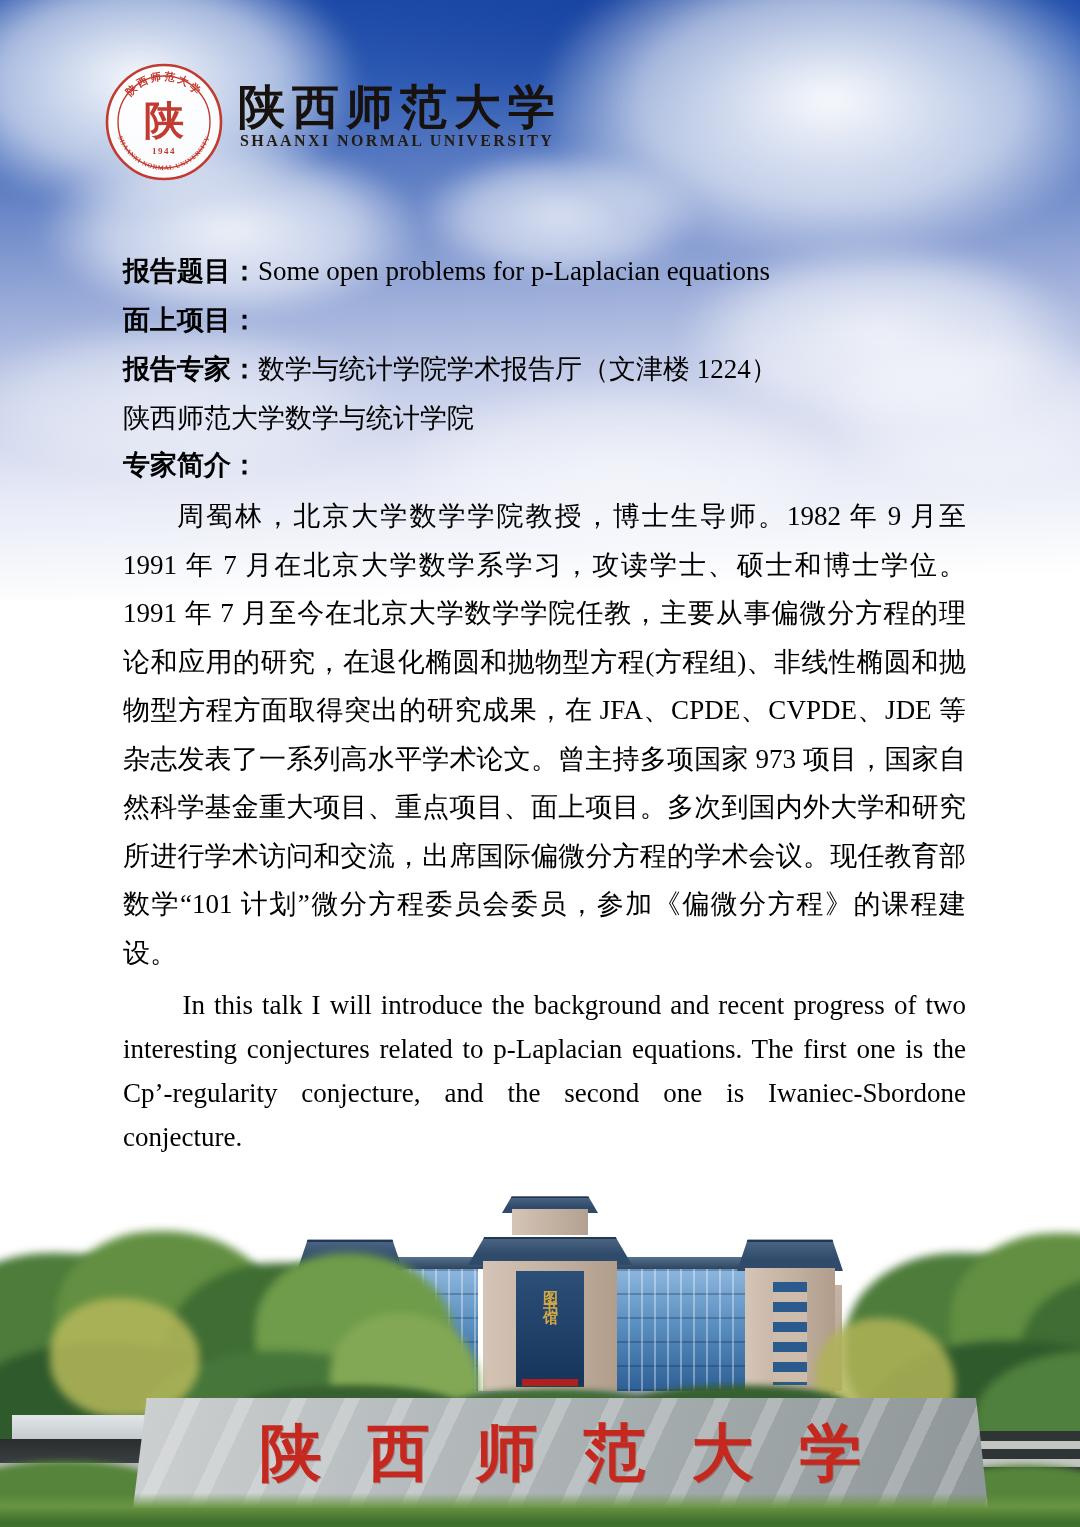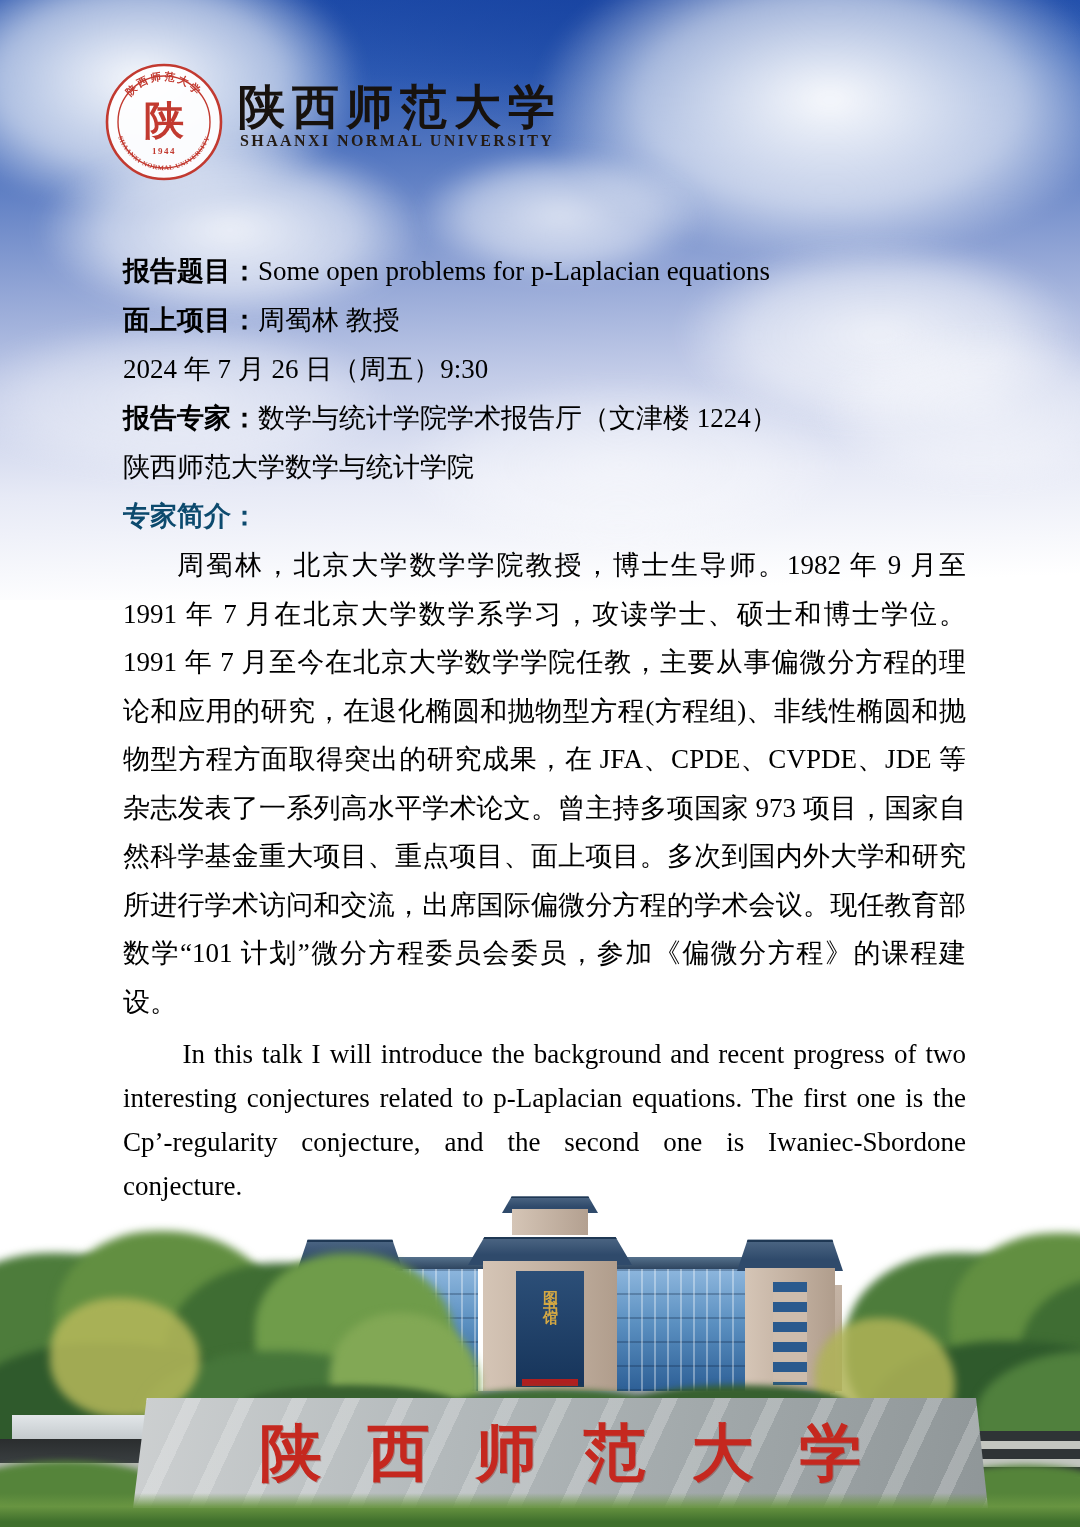--- a/index.html
+++ b/index.html
@@ -33,22 +33,22 @@
            font-family:"Liberation Serif",serif;}
   .en-name{position:absolute;left:240px;top:132px;font-weight:700;font-size:16px;
            letter-spacing:2.4px;color:#241b13;font-family:"Liberation Serif",serif;}
 
   
   .content{position:absolute;left:123px;top:247px;width:843px;}
   .info-row{display:flex;font-size:27px;line-height:49px;}
   .info-label{font-family:"Liberation Sans",sans-serif;font-weight:700;
               white-space:nowrap;color:#000;}
   .info-value{font-family:"Liberation Serif",serif;color:#000;}
-  .section-heading{font-family:Liberation Serif, serif;font-weight:700;
-              font-size:27px;line-height:49px;color:#0c4a6e;}
+  .section-heading{font-family:Liberation Mono, monospace;font-weight:700;
+              font-size:27px;line-height:49px;color:#000000;}
   .bio-text{margin:0;font-size:27px;line-height:48.5px;text-align:justify;
               text-indent:2em;color:#000;}
   .abstract-text{margin:6px 0 0 0;font-size:27px;line-height:44px;
               text-align:justify;text-indent:2.2em;color:#000;}
 
   
   .photo{position:absolute;left:0;top:1193px;width:1080px;height:334px;overflow:hidden;}
   .distant{position:absolute;background:#c3cdd8;}
   .d1{left:272px;top:96px;width:38px;height:48px;}
   .d2{left:316px;top:88px;width:44px;height:56px;}
@@ -181,24 +181,22 @@
     <div class="en-name">SHAANXI NORMAL UNIVERSITY</div>
   </header>
 
   <main class="content">
     <div class="info-row">
       <span class="info-label">报告题目：</span>
       <span class="info-value">Some open problems for p-Laplacian equations</span>
     </div>
     <div class="info-row">
       <span class="info-label">面上项目：</span>
-      <span class="info-value">周蜀林 教授</span>
-    </div>
-    <div class="info-row">
-      <span class="info-value">2024 年 7 月 26 日（周五）9:30</span>
+    </div>
+    <div class="info-row">
     </div>
     <div class="info-row">
       <span class="info-label">报告专家：</span>
       <span class="info-value">数学与统计学院学术报告厅（文津楼 1224）</span>
     </div>
     <div class="info-row">
       <span class="info-value">陕西师范大学数学与统计学院</span>
     </div>
 
     <div class="section-heading">专家简介：</div>

